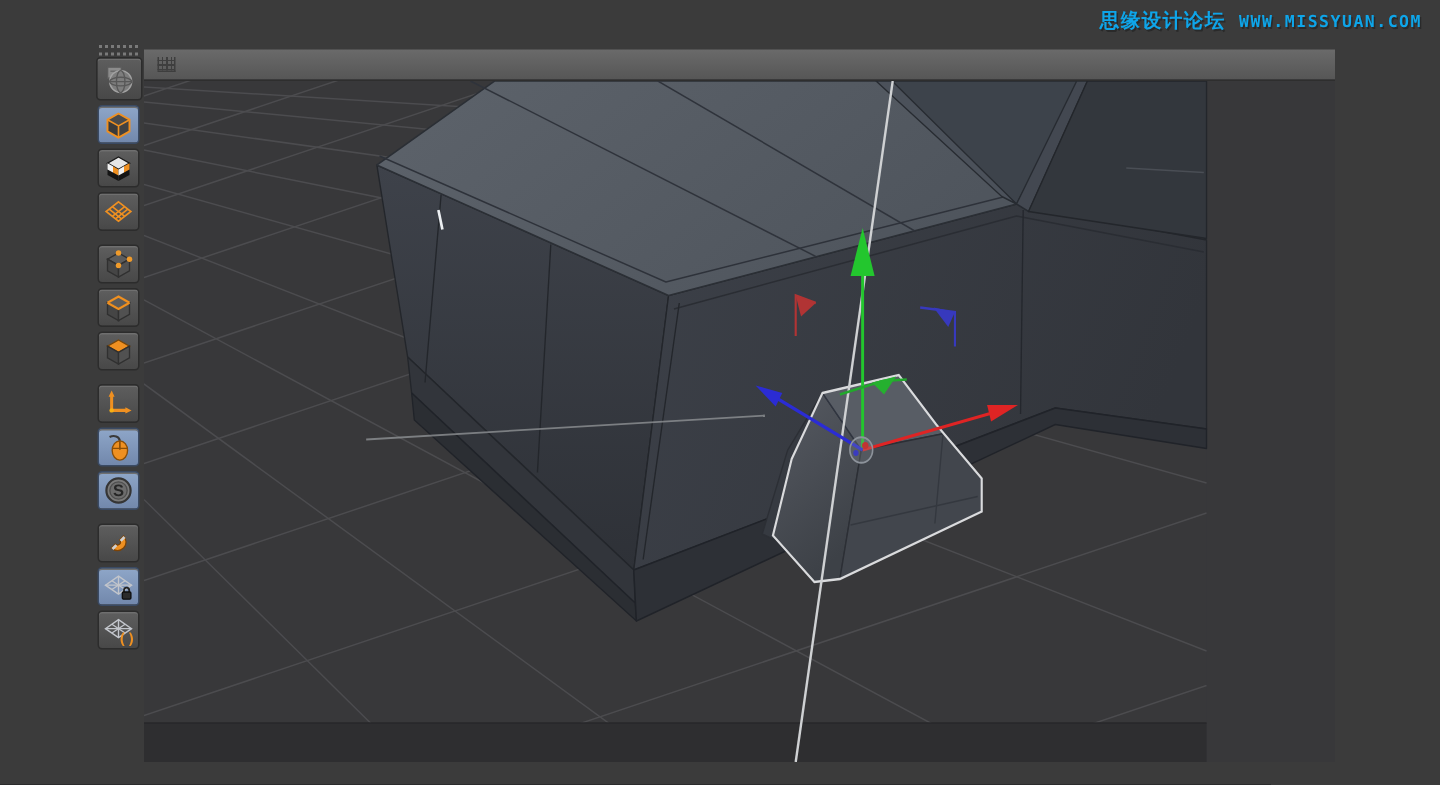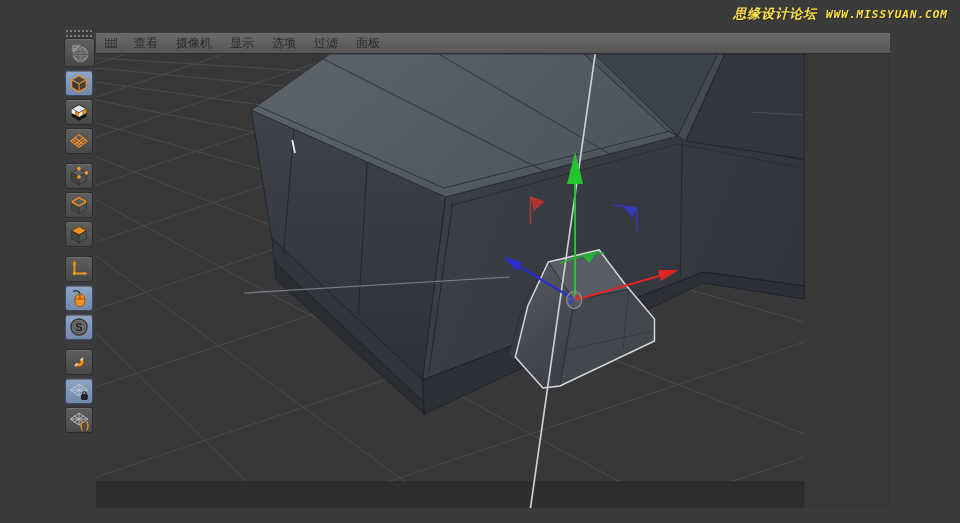--- a/index.html
+++ b/index.html
@@ -1,22 +1,22 @@
 <!DOCTYPE html>
 <html><head>
 <meta charset="utf-8">
 <style>
   html,body{margin:0;padding:0;background:#222;}
   *{box-sizing:border-box;}
   .stage{position:relative;width:960px;height:523px;background:#3b3b3b;overflow:hidden;
          font-family:"Liberation Sans","DejaVu Sans",sans-serif;}
   
-  .watermark{position:absolute;top:5px;right:12px;color:#fde047;font-weight:bold;
+  .watermark{position:absolute;top:5px;right:12px;color:#0ea5e9;font-weight:bold;
              font-family:"DejaVu Sans Mono",monospace;font-size:13px;letter-spacing:1px;
-             text-shadow:1px 1px 0 #2a2a2a;white-space:nowrap;font-style:italic;}
+             text-shadow:1px 1px 0 #2a2a2a;white-space:nowrap;}
   .watermark .url{font-size:11px;letter-spacing:1px;}
   
   .toolbar{position:absolute;left:64px;top:30px;width:32px;}
   .grip{width:26px;height:7px;margin:0 0 1px 2px;border-top:2px dotted #7a7a7a;border-bottom:2px dotted #7a7a7a;}
   .tile{width:28px;height:26px;margin:0 0 3px 1px;border-radius:3px;border:1px solid #2c2c2c;
         background:linear-gradient(#5e5e5e,#484848);display:flex;align-items:center;justify-content:center;
         box-shadow:inset 0 1px 0 #6f6f6f;}
   .tile:first-child{width:31px;height:29px;margin-left:0;}
   .tile.selected{background:linear-gradient(#8ea6c8,#7288ac);border-color:#3a4a63;}
   .tile.gap{margin-top:9px;}
@@ -207,28 +207,20 @@
           <svg>
             <use href="#sym-workplane-mode-icon"></use>
           </svg>
         </div>
       </div>
   </div>
 
   <div class="viewport">
     <div class="menubar">
       <span class="menugrid"></span>
-      <span id="menu-items" style="display:flex">
-          <span class="menu-item">查看</span>
-          <span class="menu-item">摄像机</span>
-          <span class="menu-item">显示</span>
-          <span class="menu-item">选项</span>
-          <span class="menu-item">过滤</span>
-          <span class="menu-item">面板</span>
-        </span>
     </div>
     <div class="vplabel">透视视图</div>
 
     <svg class="scene" width="794" height="454" viewBox="96 54 890 454" preserveAspectRatio="none">
       <defs>
         <linearGradient id="gTop" x1="0" y1="0" x2="1" y2="0.4">
           <stop offset="0" stop-color="#5d636b"></stop>
             <stop offset="1" stop-color="#4f555d"></stop>
         </linearGradient>
         <linearGradient id="gLeft" x1="0" y1="0" x2="0" y2="1">

